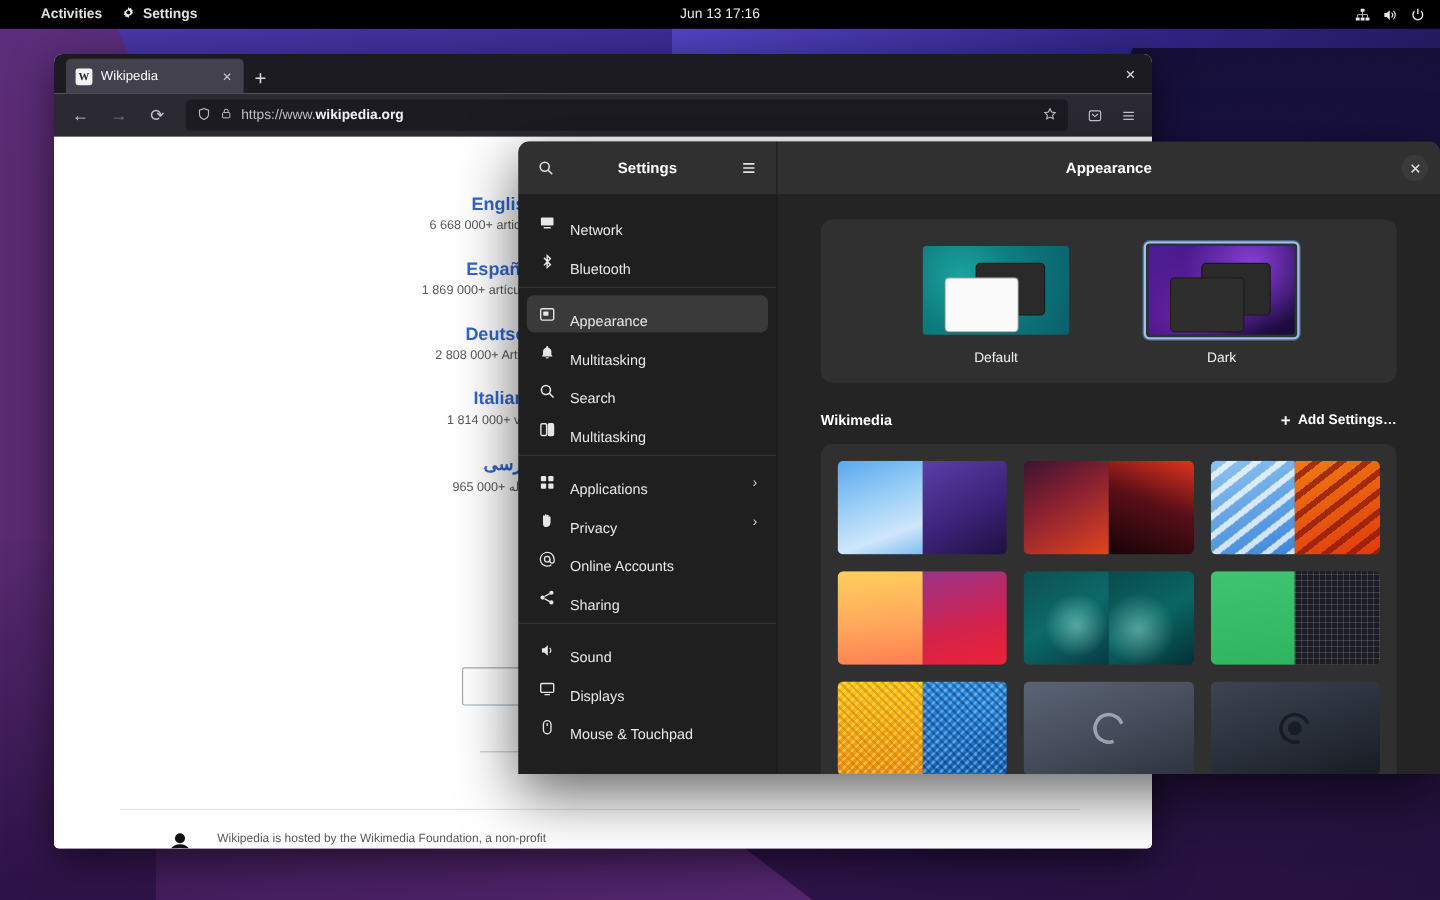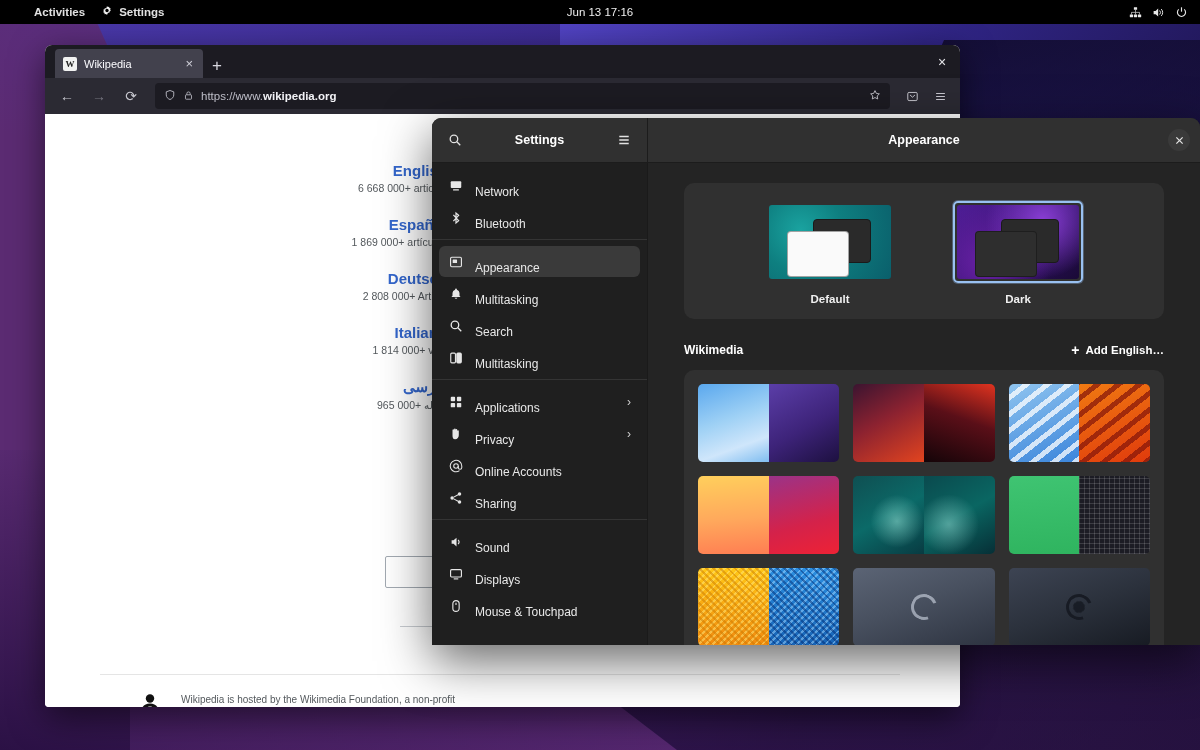--- a/index.html
+++ b/index.html
@@ -246,21 +246,21 @@
   .win-back {
     position: absolute; width: 58px; height: 44px; border-radius: 4px;
     right: 20px; top: 14px; background: #2a2a2a; border: 1px solid #1a1a1a;
   }
   .win-front {
     position: absolute; width: 62px; height: 46px; border-radius: 4px;
     left: 18px; top: 26px; border: 1px solid rgba(0,0,0,.35);
   }
   .prev-light .win-front { background: #fafafa; }
   .prev-dark .win-front { background: #2e2e2e; }
-  .style-label { color: #f0f0f0; font-size: 11.5px; font-weight: bold; }
+  .style-label { color: #f0f0f0; font-size: 11.5px; }
 
   .bg-card {
     background: #303030; border-radius: 10px; padding: 14px;
     display: grid; grid-template-columns: repeat(3, 1fr); gap: 14px;
   }
   .bg-thumb {
     height: 78px; border-radius: 5px; overflow: hidden; display: flex; position: relative;
   }
   .bg-thumb .half { width: 50%; height: 100%; }
 
@@ -659,21 +659,21 @@
             </div>
           </div>
           <div class="style-label">Dark</div>
         </div>
       </div>
 
       <div class="sec-head">
         <div class="sec-title">Wikimedia</div>
         <div class="add-pic">
           <span class="plus">+</span>
-          <span>Add English…</span>
+          <span>Add Settings…</span>
         </div>
       </div>
 
       <div class="bg-card">
         <div class="bg-thumb">
           <div class="half wp1a"></div>
             <div class="half wp1b"></div>
         </div>
         <div class="bg-thumb">
           <div class="half wp2a"></div>

